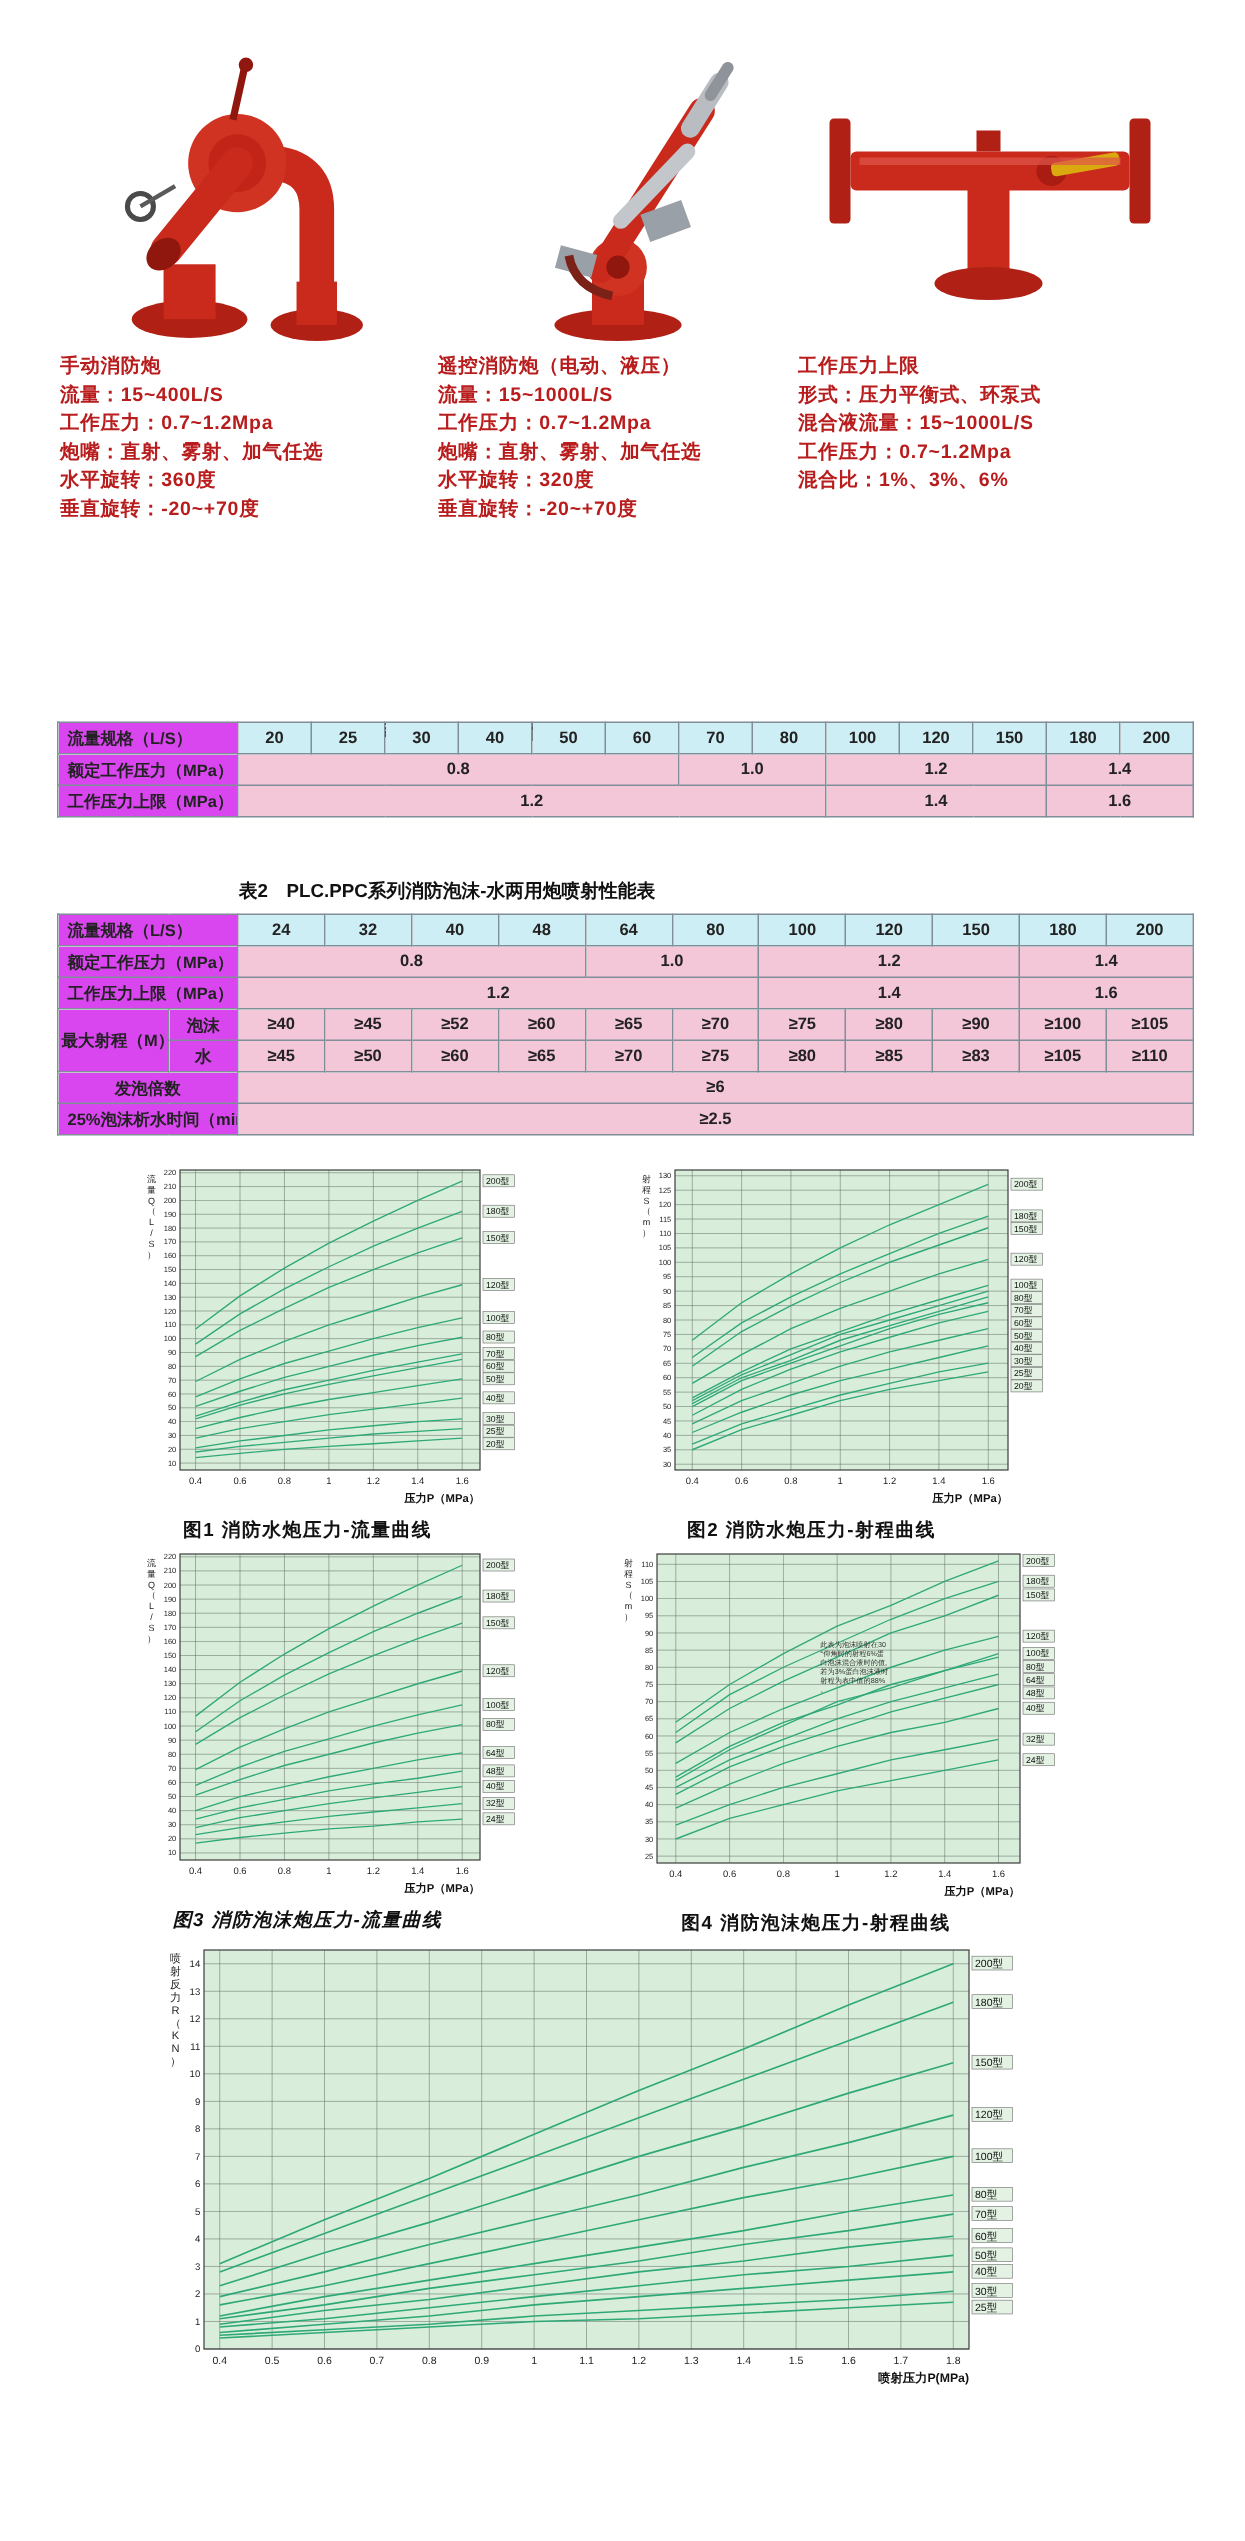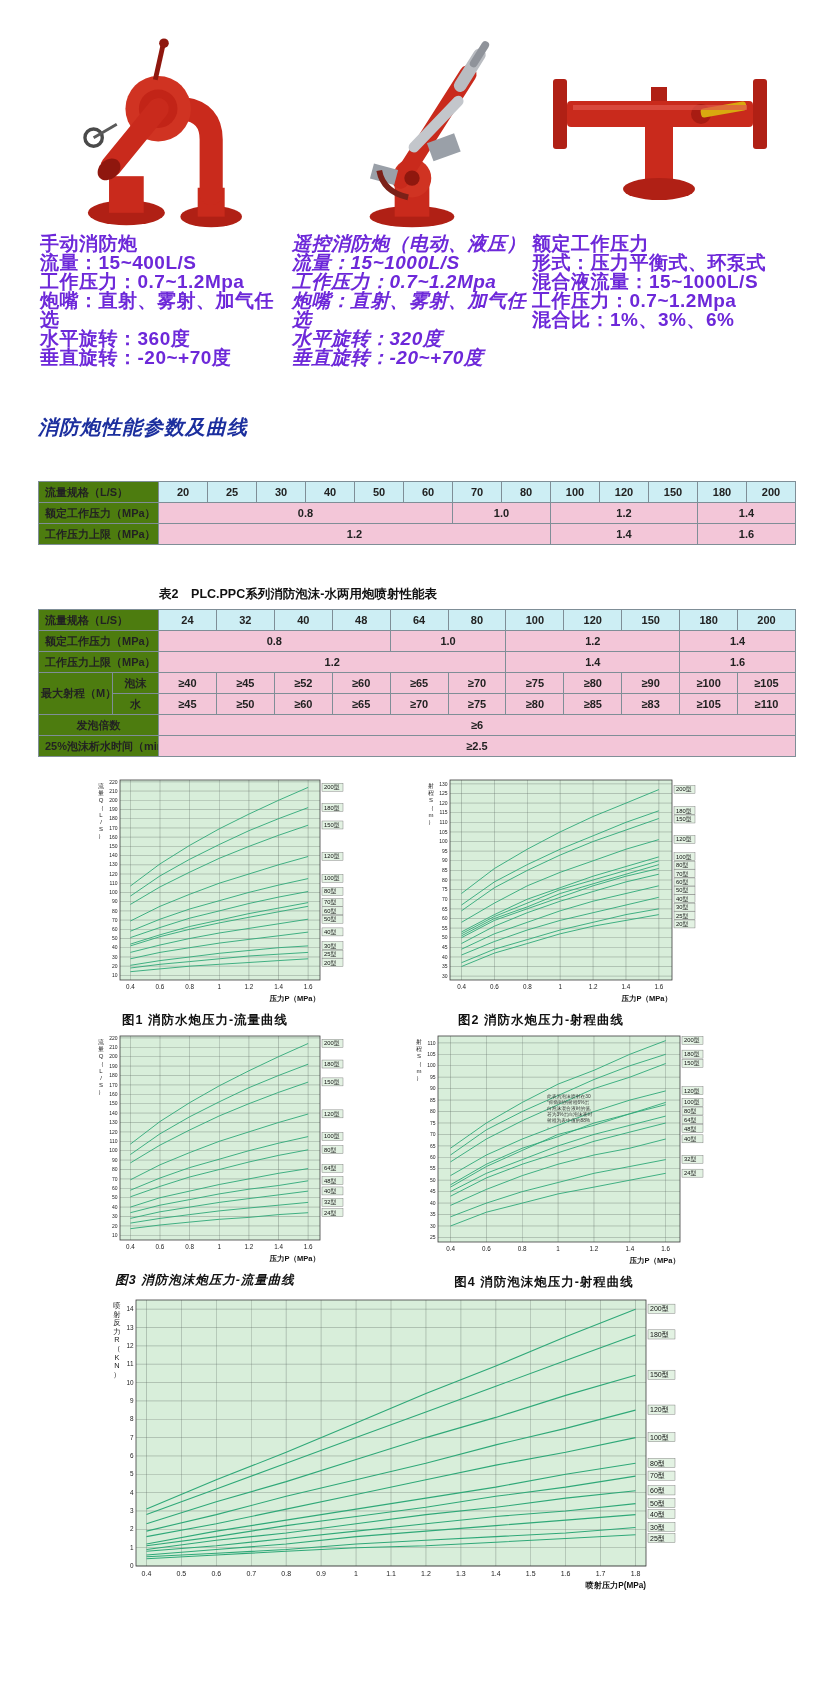--- a/index.html
+++ b/index.html
@@ -1,34 +1,34 @@
 <!DOCTYPE html>
 <html><head>
 <meta charset="utf-8">
 <style>
   html,body{margin:0;padding:0;background:#e8e8e8;}
   .page{position:relative;width:830px;height:1694px;background:#ffffff;margin:0 auto;overflow:hidden;
         font-family:"Liberation Sans","DejaVu Sans",sans-serif;color:#222;}
   
   .product{position:absolute;top:22px;}
   .product .img{height:212px;display:flex;align-items:flex-end;justify-content:center;}
-  .product .pname,.product .spec-line{font-size:19px;line-height:19px;font-weight:700;color:#6d28d9;letter-spacing:.5px;}
+  .product .pname,.product .spec-line{font-size:13px;line-height:19px;font-weight:700;color:#b91c1c;letter-spacing:.5px;}
   .p1{left:40px;width:245px;}
-  .p2{left:292px;width:240px;font-style:italic;}
+  .p2{left:292px;width:240px;}
   .p3{left:532px;width:262px;}
   
   .heading{position:absolute;left:38px;top:414px;font-size:20px;font-weight:800;font-style:italic;
            color:#1c2f9e;letter-spacing:1px;}
   .tbl-title{position:absolute;left:38px;width:520px;text-align:center;font-size:12.5px;font-weight:700;color:#111;}
   .t1-title{top:480px;} .t2-title{top:586px;}
   .tbl{position:absolute;left:38px;border-collapse:collapse;table-layout:fixed;width:757px;}
   .tbl1{top:481px;} .tbl2{top:609px;}
   .tbl td,.tbl th{border:1px solid #7f8e97;height:20px;font-size:11px;font-weight:700;
                   text-align:center;padding:0 2px;color:#222;white-space:nowrap;overflow:hidden;}
-  .lab{background:#4d7c0f;}
+  .lab{background:#d946ef;}
   .cy{background:#cdeef4;}
   .pk{background:#f3c6d8;}
   
   .chart{position:absolute;}
   .chart svg{display:block;}
   .chart-caption{font-size:12.5px;font-weight:700;color:#111;text-align:center;margin-top:4px;letter-spacing:1px;}
   .c1{left:90px;top:772px;}
   .c2{left:410px;top:772px;}
   .c3{left:90px;top:1028px;}
   .c4{left:408px;top:1028px;}
@@ -100,30 +100,29 @@
         <rect x="20" y="40" width="14" height="70" rx="3" fill="#b02015"></rect>
         <rect x="220" y="40" width="14" height="70" rx="3" fill="#b02015"></rect>
         <rect x="112" y="86" width="28" height="58" fill="#c92a1c"></rect>
         <ellipse cx="126" cy="150" rx="36" ry="11" fill="#b02015"></ellipse>
         <rect x="118" y="48" width="16" height="14" fill="#b02015"></rect>
         <circle cx="168" cy="75" r="10" fill="#a81c12"></circle>
         <rect x="168" y="70" width="46" height="9" rx="3" fill="#d9a90f" transform="rotate(-10 168 75)"></rect>
         <rect x="40" y="66" width="174" height="5" fill="#e0564a" opacity="0.7"></rect>
       </svg>
     </div>
-    <div class="pname">额定工作压力</div>
+    <div class="pname">工作压力上限</div>
     <div class="specs">
         <div class="spec-line">形式：压力平衡式、环泵式</div>
         <div class="spec-line">混合液流量：15~1000L/S</div>
         <div class="spec-line">工作压力：0.7~1.2Mpa</div>
         <div class="spec-line">混合比：1%、3%、6%</div>
       </div>
   </div>
 
-  <div class="heading">消防炮性能参数及曲线</div>
 
   <div class="tbl-title t1-title">表1　PS系列消防水炮喷射性能表</div>
   <table class="tbl tbl1">
       <colgroup>
         <col style="width: 120px;">
         <col style="width: 49px;">
         <col style="width: 49px;">
         <col style="width: 49px;">
         <col style="width: 49px;">
         <col style="width: 49px;">

